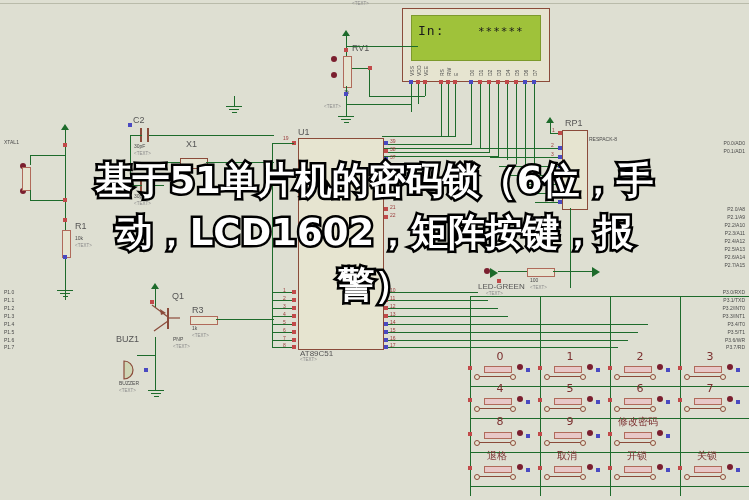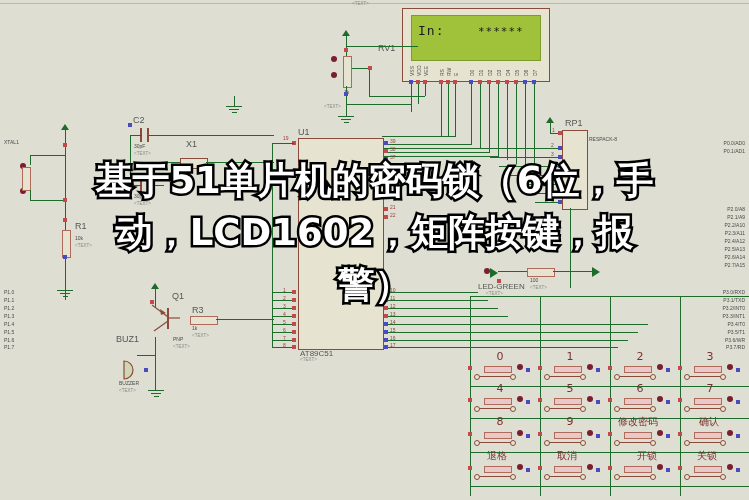--- a/index.html
+++ b/index.html
@@ -135,21 +135,21 @@
   <div class="wire v" style="left:516px;top:84px;height:80px;"></div>
   <div class="wire v" style="left:525px;top:84px;height:84px;"></div>
   <div class="wire v" style="left:534px;top:84px;height:88px;"></div>
 
   <div class="wire h" style="left:382px;top:136px;width:74px;"></div>
   <div class="wire h" style="left:382px;top:144px;width:90px;"></div>
   <div class="wire h" style="left:382px;top:148px;width:99px;"></div>
   <div class="wire h" style="left:382px;top:152px;width:108px;"></div>
   <div class="wire h" style="left:382px;top:156px;width:117px;"></div>
 
-  <div class="lbl ref" style="left:378px;top:44px;">RV1</div>
+  <div class="lbl ref" style="left:352px;top:44px;">RV1</div>
   <div class="res-v" style="left:343px;top:56px;height:30px;"></div>
   <div class="lbl" style="left:344px;top:90px;">1k</div>
   <div class="lbl tiny" style="left:324px;top:105px;">&lt;TEXT&gt;</div>
   <div class="vcc-arrow" style="left:342px;top:30px;"></div>
   <div class="wire v" style="left:346px;top:36px;height:20px;"></div>
   <div class="wire v" style="left:346px;top:86px;height:30px;"></div>
   <div class="wire h" style="left:346px;top:46px;width:72px;"></div>
   <div class="wire h" style="left:346px;top:104px;width:65px;"></div>
   <div class="wire h" style="left:352px;top:68px;width:18px;"></div>
   <div class="wire v" style="left:369px;top:68px;height:28px;"></div>
@@ -516,30 +516,20 @@
     <div class="kp-cell" style="left:140px;top:128px;width:66px;height:28px;">
       <div class="kp-lbl cn" style="left:-2px;top:-3px;width:60px;">修改密码</div>
       <div class="sw-bar" style="left:14px;top:14px;width:26px;"></div>
       <div class="sw-line" style="left:6px;top:24px;width:38px;"></div>
       <div class="sw-dot" style="left:4px;top:22px;"></div>
         <div class="sw-dot" style="left:40px;top:22px;"></div>
       <div class="pinsq" style="left:-2px;top:14px;"></div>
       <div class="sw-node" style="left:47px;top:12px;"></div>
       <div class="pinsq blue" style="left:56px;top:16px;"></div>
     </div>
-    <div class="kp-cell" style="left:210px;top:128px;width:66px;height:28px;">
-      <div class="kp-lbl cn" style="left:4px;top:-3px;width:50px;">确认</div>
-      <div class="sw-bar" style="left:14px;top:14px;width:26px;"></div>
-      <div class="sw-line" style="left:6px;top:24px;width:38px;"></div>
-      <div class="sw-dot" style="left:4px;top:22px;"></div>
-        <div class="sw-dot" style="left:40px;top:22px;"></div>
-      <div class="pinsq" style="left:-2px;top:14px;"></div>
-      <div class="sw-node" style="left:47px;top:12px;"></div>
-      <div class="pinsq blue" style="left:56px;top:16px;"></div>
-    </div>
 
     <div class="kp-cell" style="left:0px;top:162px;width:66px;height:28px;text-decoration:underline;">
       <div class="kp-lbl cn" style="left:2px;top:-3px;width:50px;">退格</div>
       <div class="sw-bar" style="left:14px;top:14px;width:26px;"></div>
       <div class="sw-line" style="left:6px;top:24px;width:38px;"></div>
       <div class="sw-dot" style="left:4px;top:22px;"></div>
         <div class="sw-dot" style="left:40px;top:22px;"></div>
       <div class="pinsq" style="left:-2px;top:14px;"></div>
       <div class="sw-node" style="left:47px;top:12px;"></div>
       <div class="pinsq blue" style="left:56px;top:16px;"></div>
@@ -548,21 +538,21 @@
       <div class="kp-lbl cn" style="left:2px;top:-3px;width:50px;">取消</div>
       <div class="sw-bar" style="left:14px;top:14px;width:26px;"></div>
       <div class="sw-line" style="left:6px;top:24px;width:38px;"></div>
       <div class="sw-dot" style="left:4px;top:22px;"></div>
         <div class="sw-dot" style="left:40px;top:22px;"></div>
       <div class="pinsq" style="left:-2px;top:14px;"></div>
       <div class="sw-node" style="left:47px;top:12px;"></div>
       <div class="pinsq blue" style="left:56px;top:16px;"></div>
     </div>
     <div class="kp-cell" style="left:140px;top:162px;width:66px;height:28px;">
-      <div class="kp-lbl cn" style="left:12px;top:-3px;width:50px;font-family:Liberation Serif, serif;">开锁</div>
+      <div class="kp-lbl cn" style="left:2px;top:-3px;width:50px;font-family:Liberation Serif, serif;">开锁</div>
       <div class="sw-bar" style="left:14px;top:14px;width:26px;"></div>
       <div class="sw-line" style="left:6px;top:24px;width:38px;"></div>
       <div class="sw-dot" style="left:4px;top:22px;"></div>
         <div class="sw-dot" style="left:40px;top:22px;"></div>
       <div class="pinsq" style="left:-2px;top:14px;"></div>
       <div class="sw-node" style="left:47px;top:12px;"></div>
       <div class="pinsq blue" style="left:56px;top:16px;"></div>
     </div>
     <div class="kp-cell" style="left:210px;top:162px;width:66px;height:28px;">
       <div class="kp-lbl cn" style="left:2px;top:-3px;width:50px;">关锁</div>

